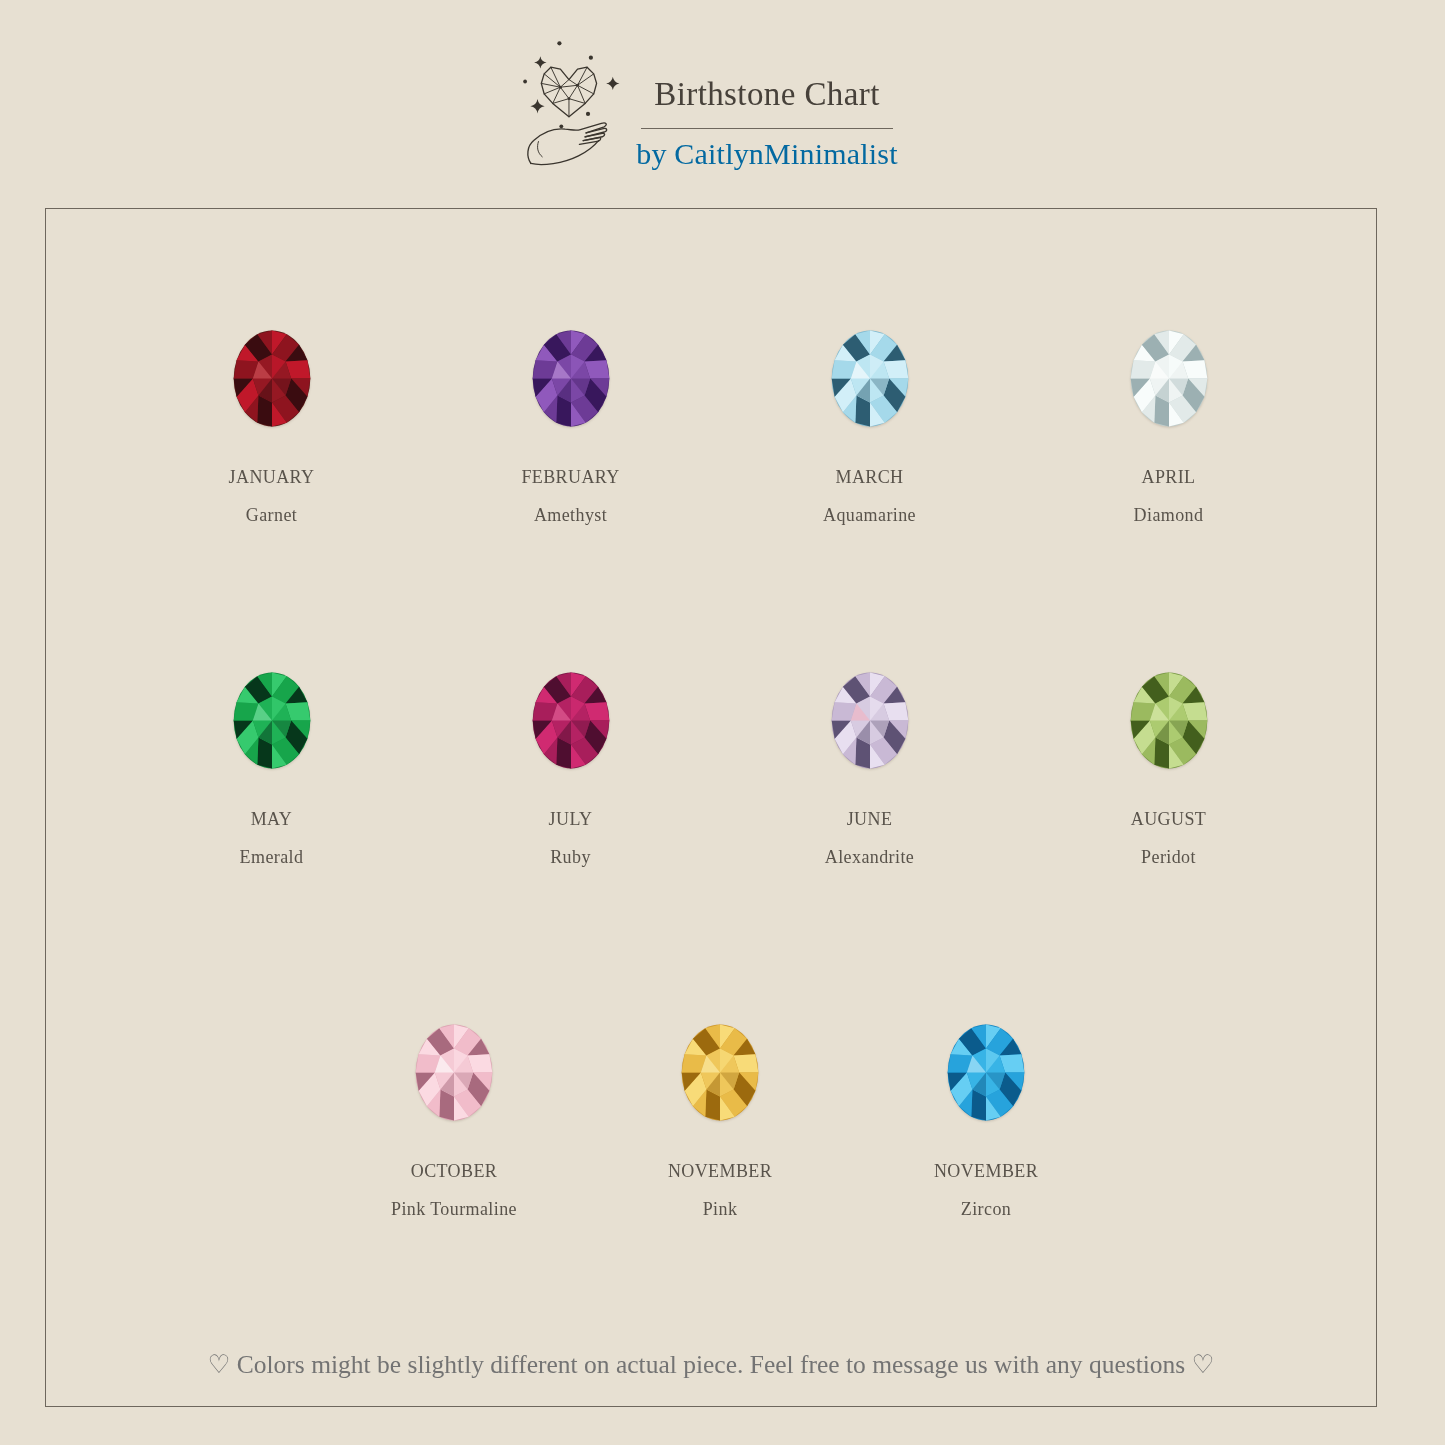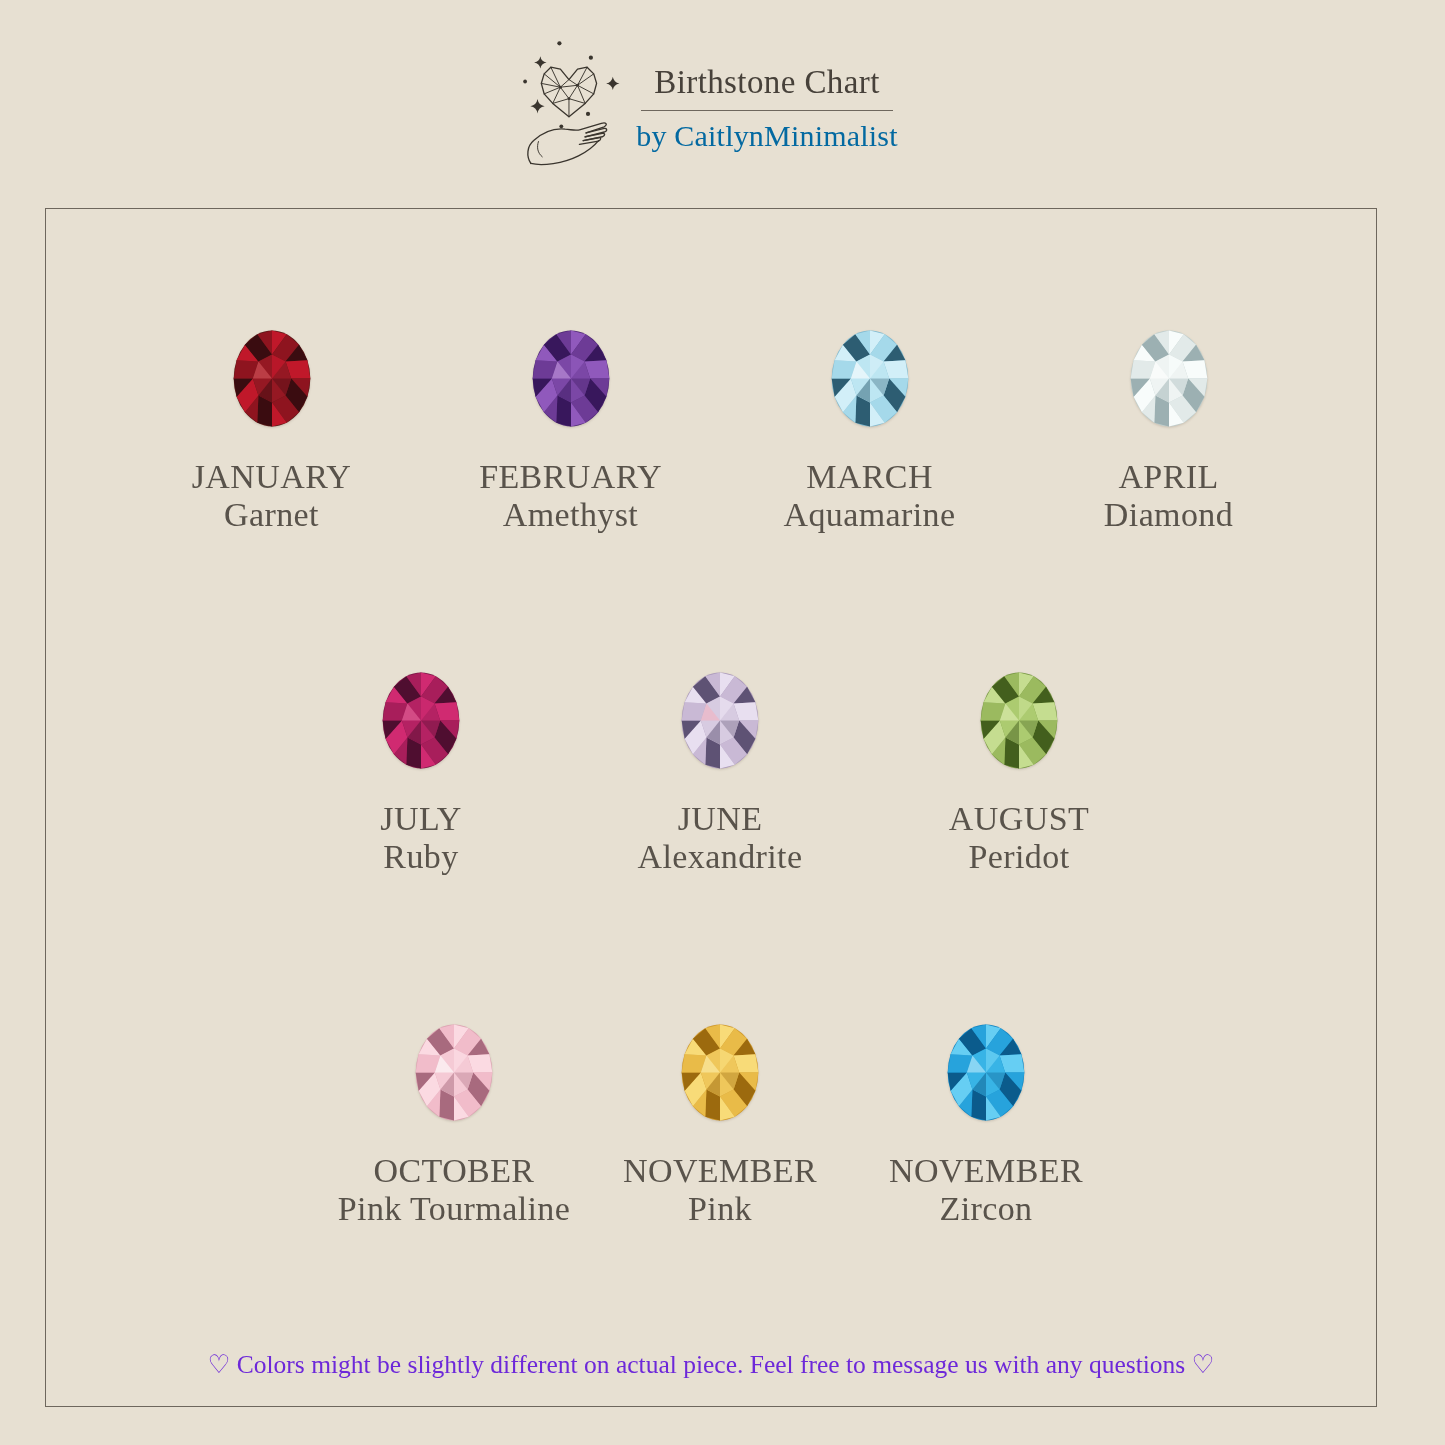--- a/index.html
+++ b/index.html
@@ -3,41 +3,41 @@
 <meta charset="utf-8">
 <style>
   html,body{margin:0;padding:0;background:#e7e0d2;}
   .page{position:relative;width:1445px;height:1445px;background:#e7e0d2;overflow:hidden;
         font-family:"Liberation Serif","DejaVu Serif",serif;color:#56514a;}
 
   
   .logo{position:absolute;left:506px;top:30px;width:124px;height:143px;}
   .logo svg{width:100%;height:100%;display:block;}
   .header-text{position:absolute;left:616px;top:60px;width:302px;text-align:center;}
-  .title{margin:4px;font-size:33px;font-weight:normal;color:#47413a;letter-spacing:.4px;line-height:1.1;}
+  .title{margin:16px;font-size:33px;font-weight:normal;color:#47413a;letter-spacing:.4px;line-height:1.1;}
   .title-divider{width:252px;margin:10px auto 8px;border:0;border-top:1.6px solid #6e675d;}
   .subtitle{font-size:30px;color:#0369a1;letter-spacing:.2px;}
 
   
   .board{position:absolute;left:45px;top:208px;width:1332px;height:1199px;
          border:1.5px solid #6e675d;box-sizing:border-box;}
   .grid-row{position:absolute;left:0;width:100%;display:flex;justify-content:center;
             padding-left:18px;box-sizing:border-box;}
   #row-0{top:120px}
   #row-1{top:462px}
   #row-2{top:814px}
   .gem-cell{width:299px;flex:0 0 auto;display:flex;flex-direction:column;align-items:center;}
   #row-2 .gem-cell{width:266px;}
   .gem-svg{width:80px;height:99px;display:block;filter:drop-shadow(0 1px 1px rgba(70,50,35,.18));}
-  .gem-label{margin-top:30px;text-align:center;font-size:34px;line-height:38px;
+  .gem-label{margin-top:30px;text-align:center;font-size:18px;line-height:38px;
              color:#59534b;letter-spacing:.4px;}
 
   
   .footer-note{position:absolute;left:0;top:1140px;width:100%;text-align:center;
-               font-size:25.5px;color:#6d28d9;}
+               font-size:25.5px;color:#737373;}
 
   .defs-holder{position:absolute;width:0;height:0;overflow:hidden;}
 </style>
 </head>
 <body>
 
 <svg class="defs-holder" aria-hidden="true">
   <defs>
     <symbol id="gem-cut" viewBox="0 0 100 124">
       <ellipse cx="50" cy="62" rx="48" ry="60" fill="var(--deep)"></ellipse>
@@ -138,20 +138,29 @@
             <use href="#gem-cut"></use>
           </svg>
           <div class="gem-label">
             <div class="stone-line1">APRIL</div>
             <div class="stone-line2">Diamond</div>
           </div>
         </div>
       </div>
     <div class="grid-row" id="row-1">
         <div class="gem-cell">
+          <svg class="gem-svg" viewBox="0 0 100 124" style="--deep:#0e8a3d;--mid:#17a54b;--light:#36ca6e;--shadow:#06371b;--table:#1fb256;--glint:#81e4a8">
+            <use href="#gem-cut"></use>
+          </svg>
+          <div class="gem-label">
+            <div class="stone-line1">MAY</div>
+            <div class="stone-line2">Emerald</div>
+          </div>
+        </div>
+        <div class="gem-cell">
           <svg class="gem-svg" viewBox="0 0 100 124" style="--deep:#7c1747;--mid:#a81e5b;--light:#d02a71;--shadow:#4f0e30;--table:#b42263;--glint:#e7679c">
             <use href="#gem-cut"></use>
           </svg>
           <div class="gem-label">
             <div class="stone-line1">JULY</div>
             <div class="stone-line2">Ruby</div>
           </div>
         </div>
         <div class="gem-cell">
           <svg class="gem-svg" viewBox="0 0 100 124" style="--deep:#ab99bb;--mid:#c9b9d5;--light:#e8dff0;--shadow:#5e5274;--table:#d7cbe1;--glint:#f4b3c0">

